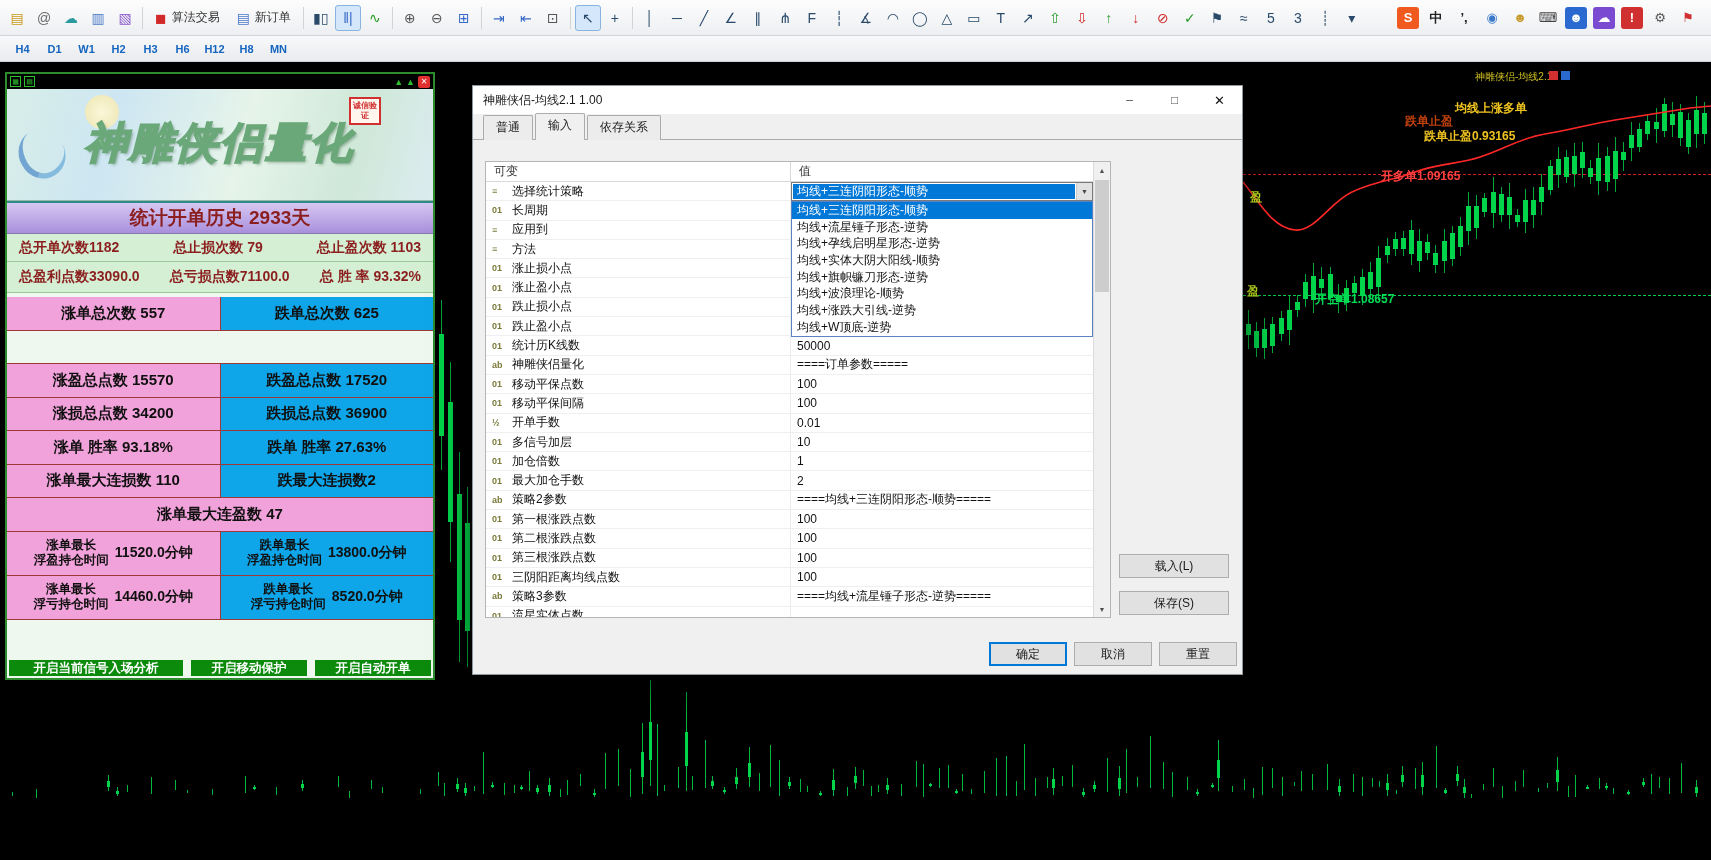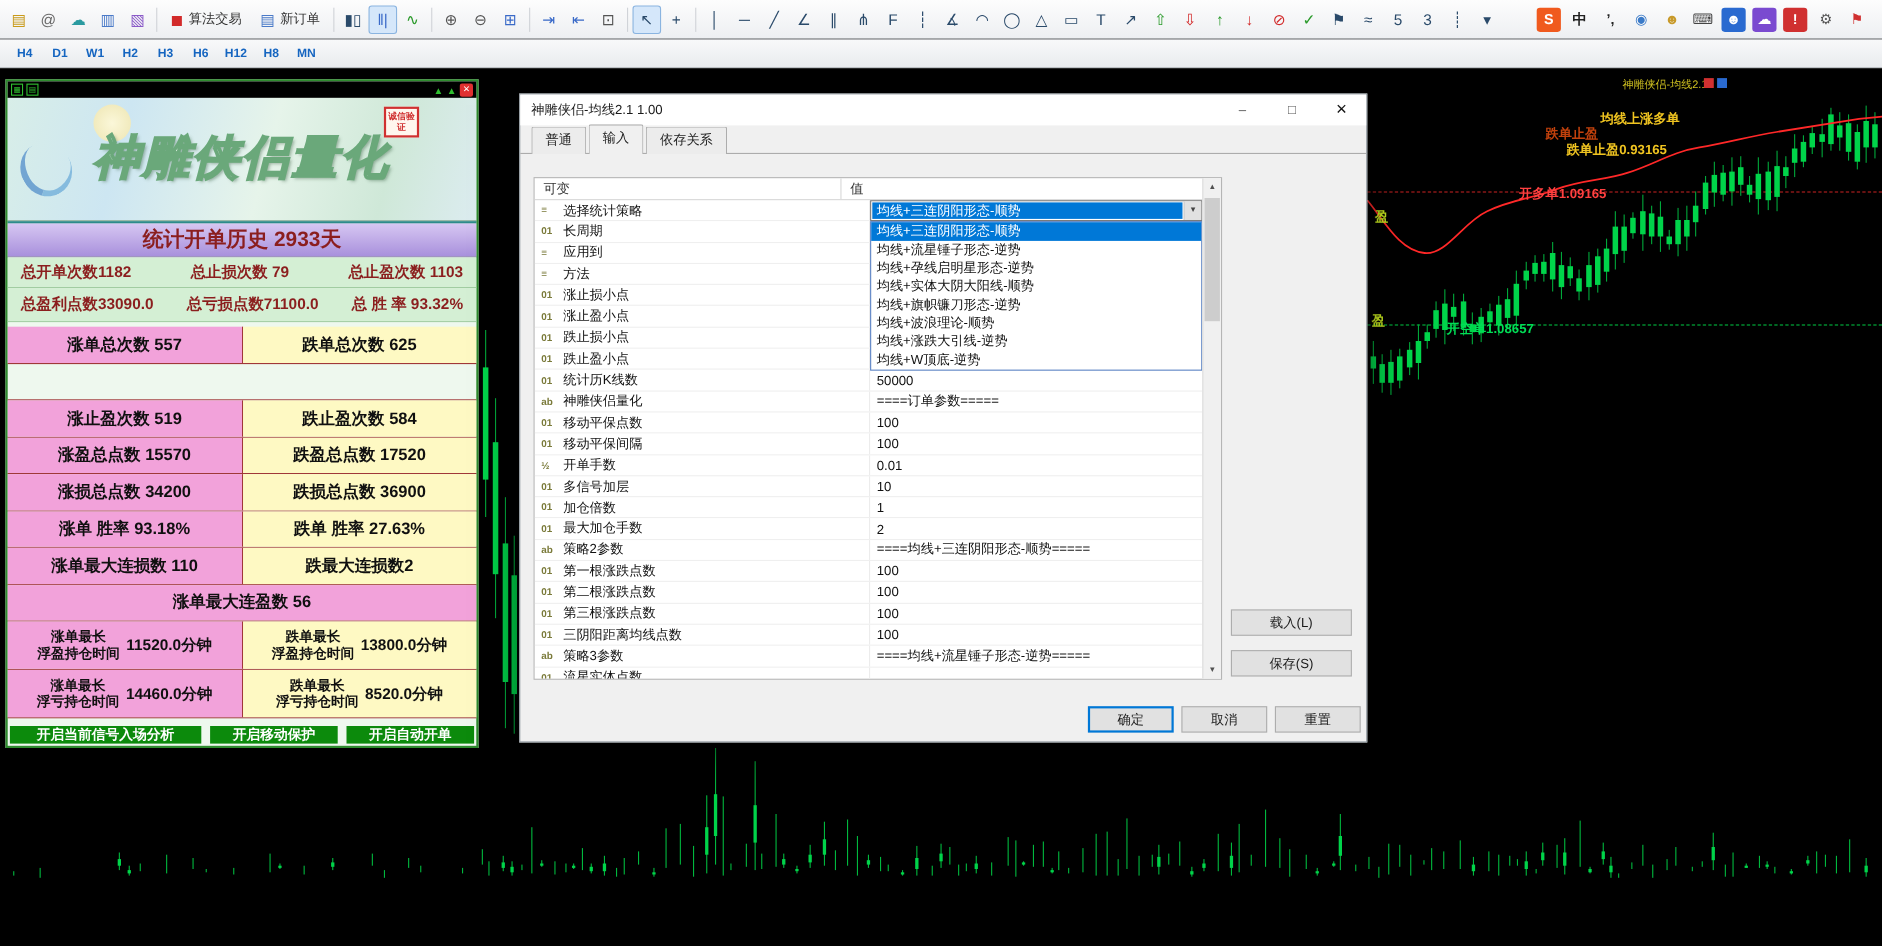--- a/index.html
+++ b/index.html
@@ -64,21 +64,21 @@
     display:flex;align-items:center;justify-content:space-between;padding:0 12px;
     border-bottom:1px solid #9cc89c}
   .psum.s2{height:31px}
   .pstats{display:flex;flex-direction:column;border-top:4px solid #eef8ee}
   .prow{display:flex;height:33.5px;border-bottom:1px solid #a03838}
   .prow.tall{height:44px}
   .pcell{flex:1;display:flex;align-items:center;justify-content:center;gap:6px;
     font-weight:bold;font-size:15px;color:#101010;border-right:1px solid #a03838}
   .pcell:last-child{border-right:none}
   .pcell.up{background:#f2a2da}
-  .pcell.dn{background:#fef9c3}
+  .pcell.dn{background:#0ea5e9}
   .plbl2{white-space:pre-line;font-size:12.5px;line-height:1.2;text-align:center;font-weight:bold}
   .pval2{font-size:14px;font-weight:bold}
   .pbtns{margin-top:auto;display:flex;gap:8px;padding:2px 2px 2px 2px}
   .pbtn{flex:1;height:16px;background:#0c8a0c;color:#fff;font-weight:bold;font-size:12.5px;
     display:flex;align-items:center;justify-content:center;white-space:nowrap}
   
   .dialog{position:absolute;left:472px;top:85px;width:771px;height:590px;z-index:10;
     background:#f0f0f0;border:1px solid #8e979e;box-shadow:0 10px 32px rgba(0,0,0,.6)}
   .dtitle{height:28px;background:#fff;display:flex;align-items:center;padding-left:10px;
     font-size:12px;color:#1a1a1a}
@@ -87,21 +87,21 @@
   .dwbtn.close{color:#111;font-size:13px}
   .dtabs{display:flex;align-items:flex-end;padding:5px 10px 0;border-bottom:1px solid #acacac;height:26px}
   .tab{padding:3px 12px 4px;font-size:12px;border:1px solid #acacac;border-bottom:none;
     background:#ececec;margin-right:2px;border-radius:2px 2px 0 0;position:relative;top:1px;color:#222}
   .tab.active{background:#f0f0f0;padding-bottom:6px;z-index:2}
   .ptable{position:absolute;left:12px;top:75px;width:626px;height:457px;background:#fff;
     border:1px solid #b5b5b5;overflow:hidden}
   .thead{display:flex;height:20px;border-bottom:1px solid #d8d8d8;font-size:12px;color:#333;
     align-items:center}
   .th{padding:0 8px}
-  .th.var{width:279px;border-right:1px solid #d8d8d8;height:100%;display:flex;align-items:center}
+  .th.var{width:305px;border-right:1px solid #d8d8d8;height:100%;display:flex;align-items:center}
   .tbody{position:absolute;left:0;top:20px;right:17px;bottom:0;overflow:hidden}
   .trow{display:flex;height:19.3px;border-bottom:1px solid #efefef;font-size:12px;align-items:center}
   .rowlab{width:305px;display:flex;gap:5px;align-items:center;padding:0 6px;height:100%;
     border-right:1px solid #ececec}
   .ticon{font-size:9px;font-weight:bold;color:#7a7a3a;width:15px;flex:none}
   .tltext{color:#111;white-space:nowrap}
   .tval{flex:1;padding:0 6px;color:#111;white-space:nowrap;overflow:hidden}
   .combo{position:absolute;left:305px;top:20px;width:302px;height:19px;border:1px solid #7a7a7a;
     background:#fff;display:flex;align-items:center;z-index:4}
   .combo .selv{flex:1;background:#0078d7;color:#fff;margin:1px;padding:0 4px;font-size:12px;
@@ -658,41 +658,37 @@
       <span class="psumitem">总 胜 率 93.32%</span>
     </div>
   <div class="pstats">
       <div class="prow">
         <div class="pcell up">涨单总次数 557</div>
         <div class="pcell dn">跌单总次数 625</div>
       </div>
       <div class="prow">
       </div>
       <div class="prow">
-        <div class="pcell up">涨止盈次数 519</div>
-        <div class="pcell dn">跌止盈次数 584</div>
-      </div>
-      <div class="prow">
         <div class="pcell up">涨盈总点数 15570</div>
         <div class="pcell dn">跌盈总点数 17520</div>
       </div>
       <div class="prow">
         <div class="pcell up">涨损总点数 34200</div>
         <div class="pcell dn">跌损总点数 36900</div>
       </div>
       <div class="prow">
         <div class="pcell up">涨单 胜率 93.18%</div>
         <div class="pcell dn">跌单 胜率 27.63%</div>
       </div>
       <div class="prow">
         <div class="pcell up">涨单最大连损数 110</div>
         <div class="pcell dn">跌最大连损数2</div>
       </div>
       <div class="prow">
-        <div class="pcell up">涨单最大连盈数 56</div>
+        <div class="pcell up">涨单最大连盈数 47</div>
       </div>
       <div class="prow tall">
         <div class="pcell up">
           <div class="plbl2">涨单最长
 浮盈持仓时间</div>
           <div class="pval2">11520.0分钟</div>
         </div>
         <div class="pcell dn">
           <div class="plbl2">跌单最长
 浮盈持仓时间</div>

